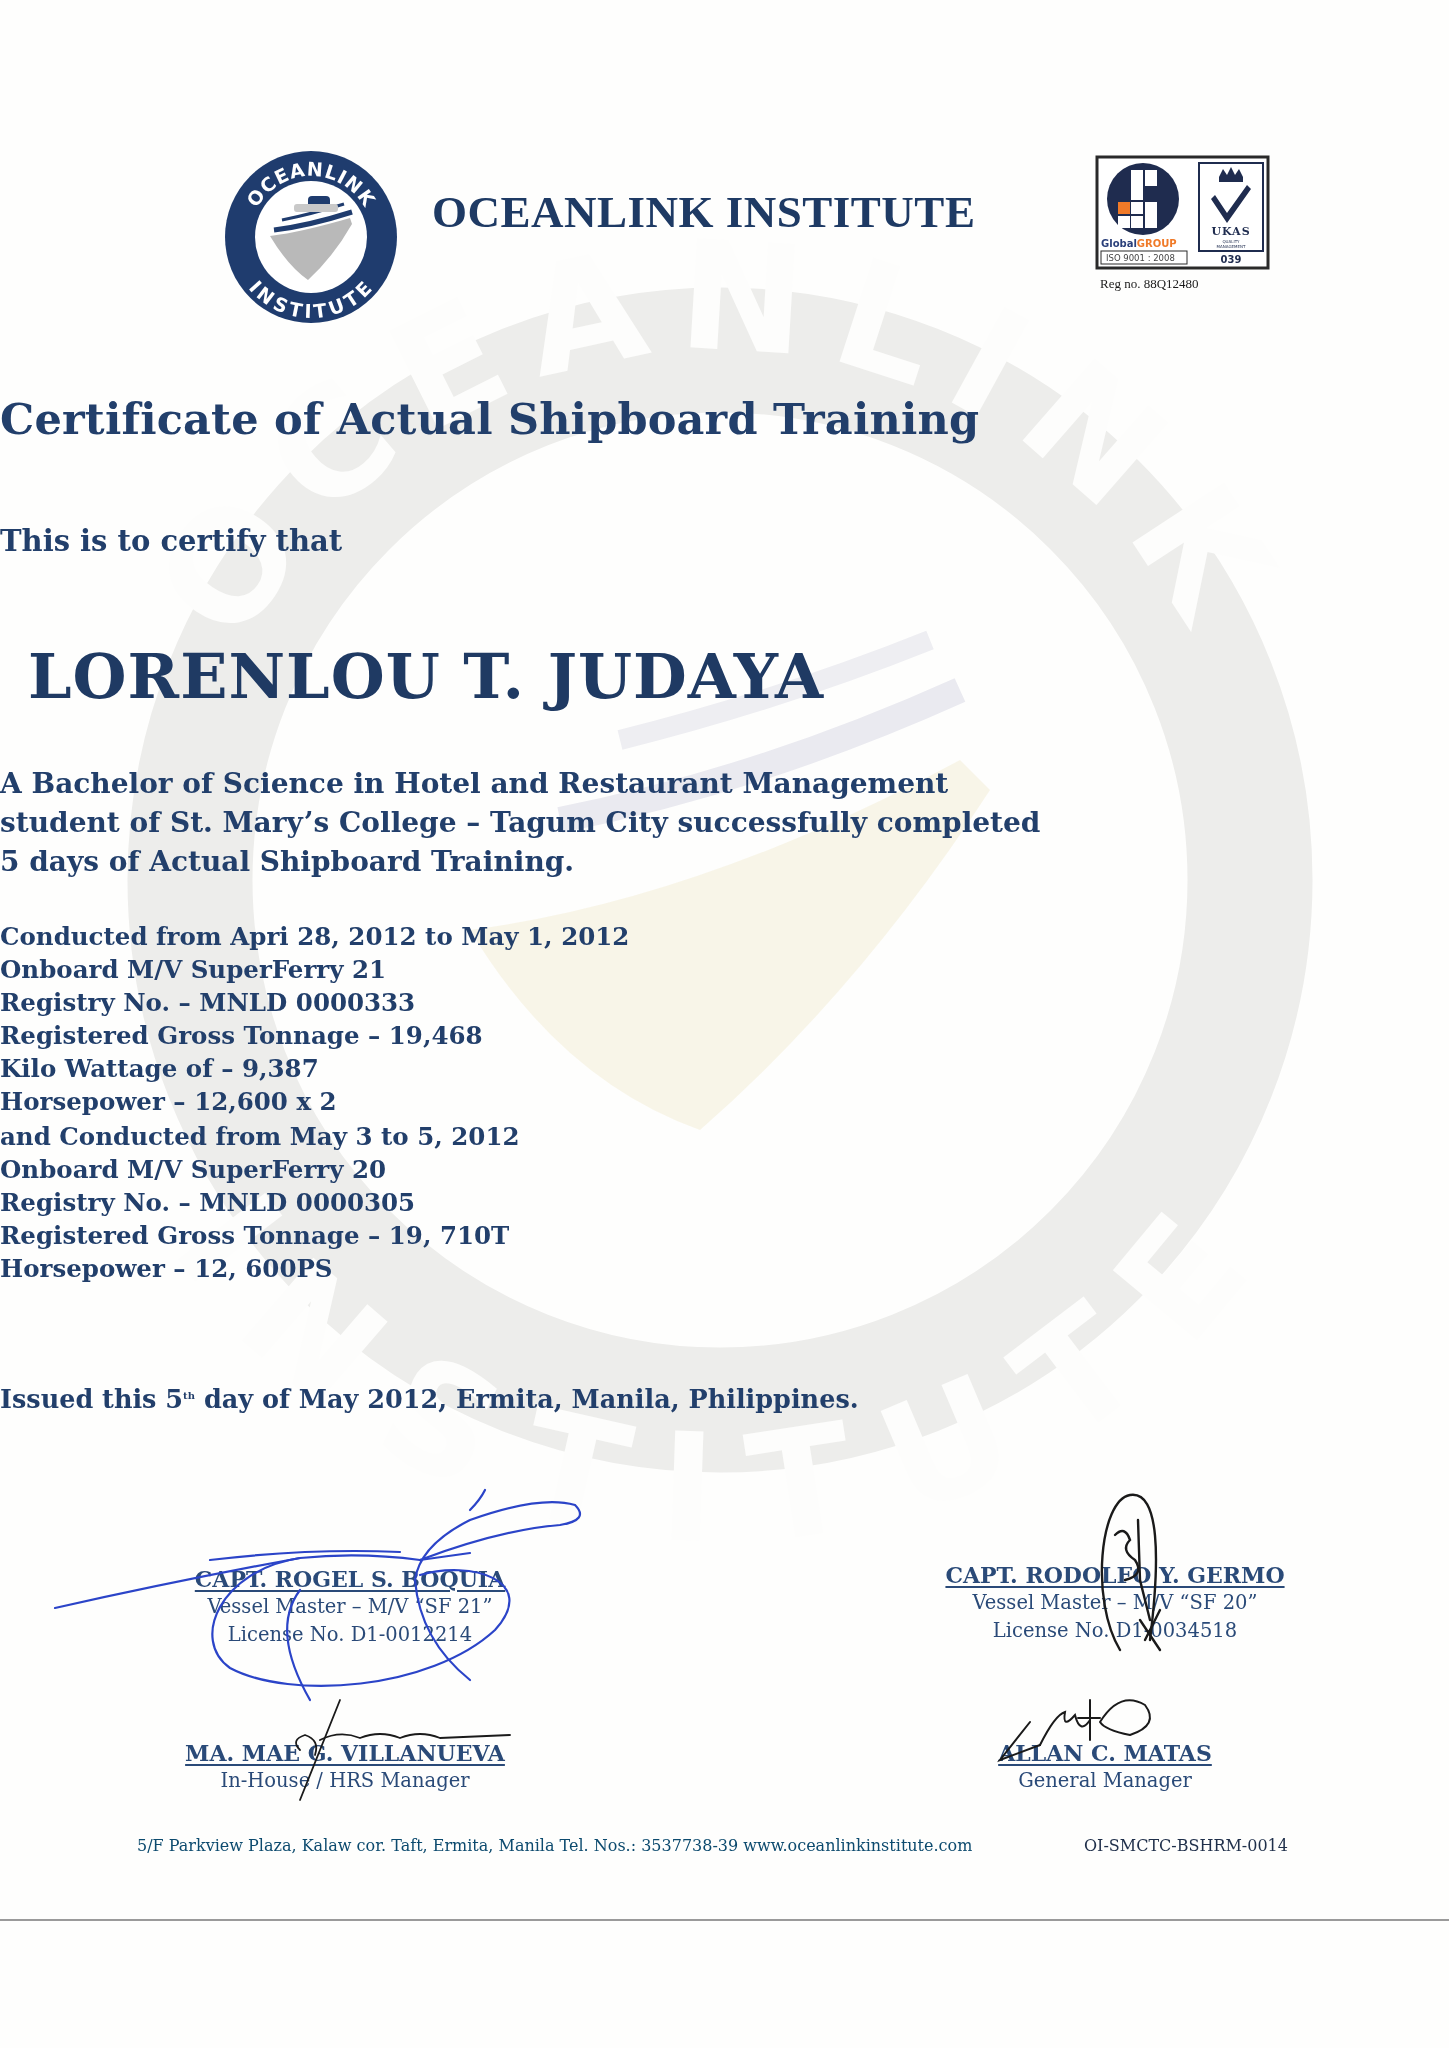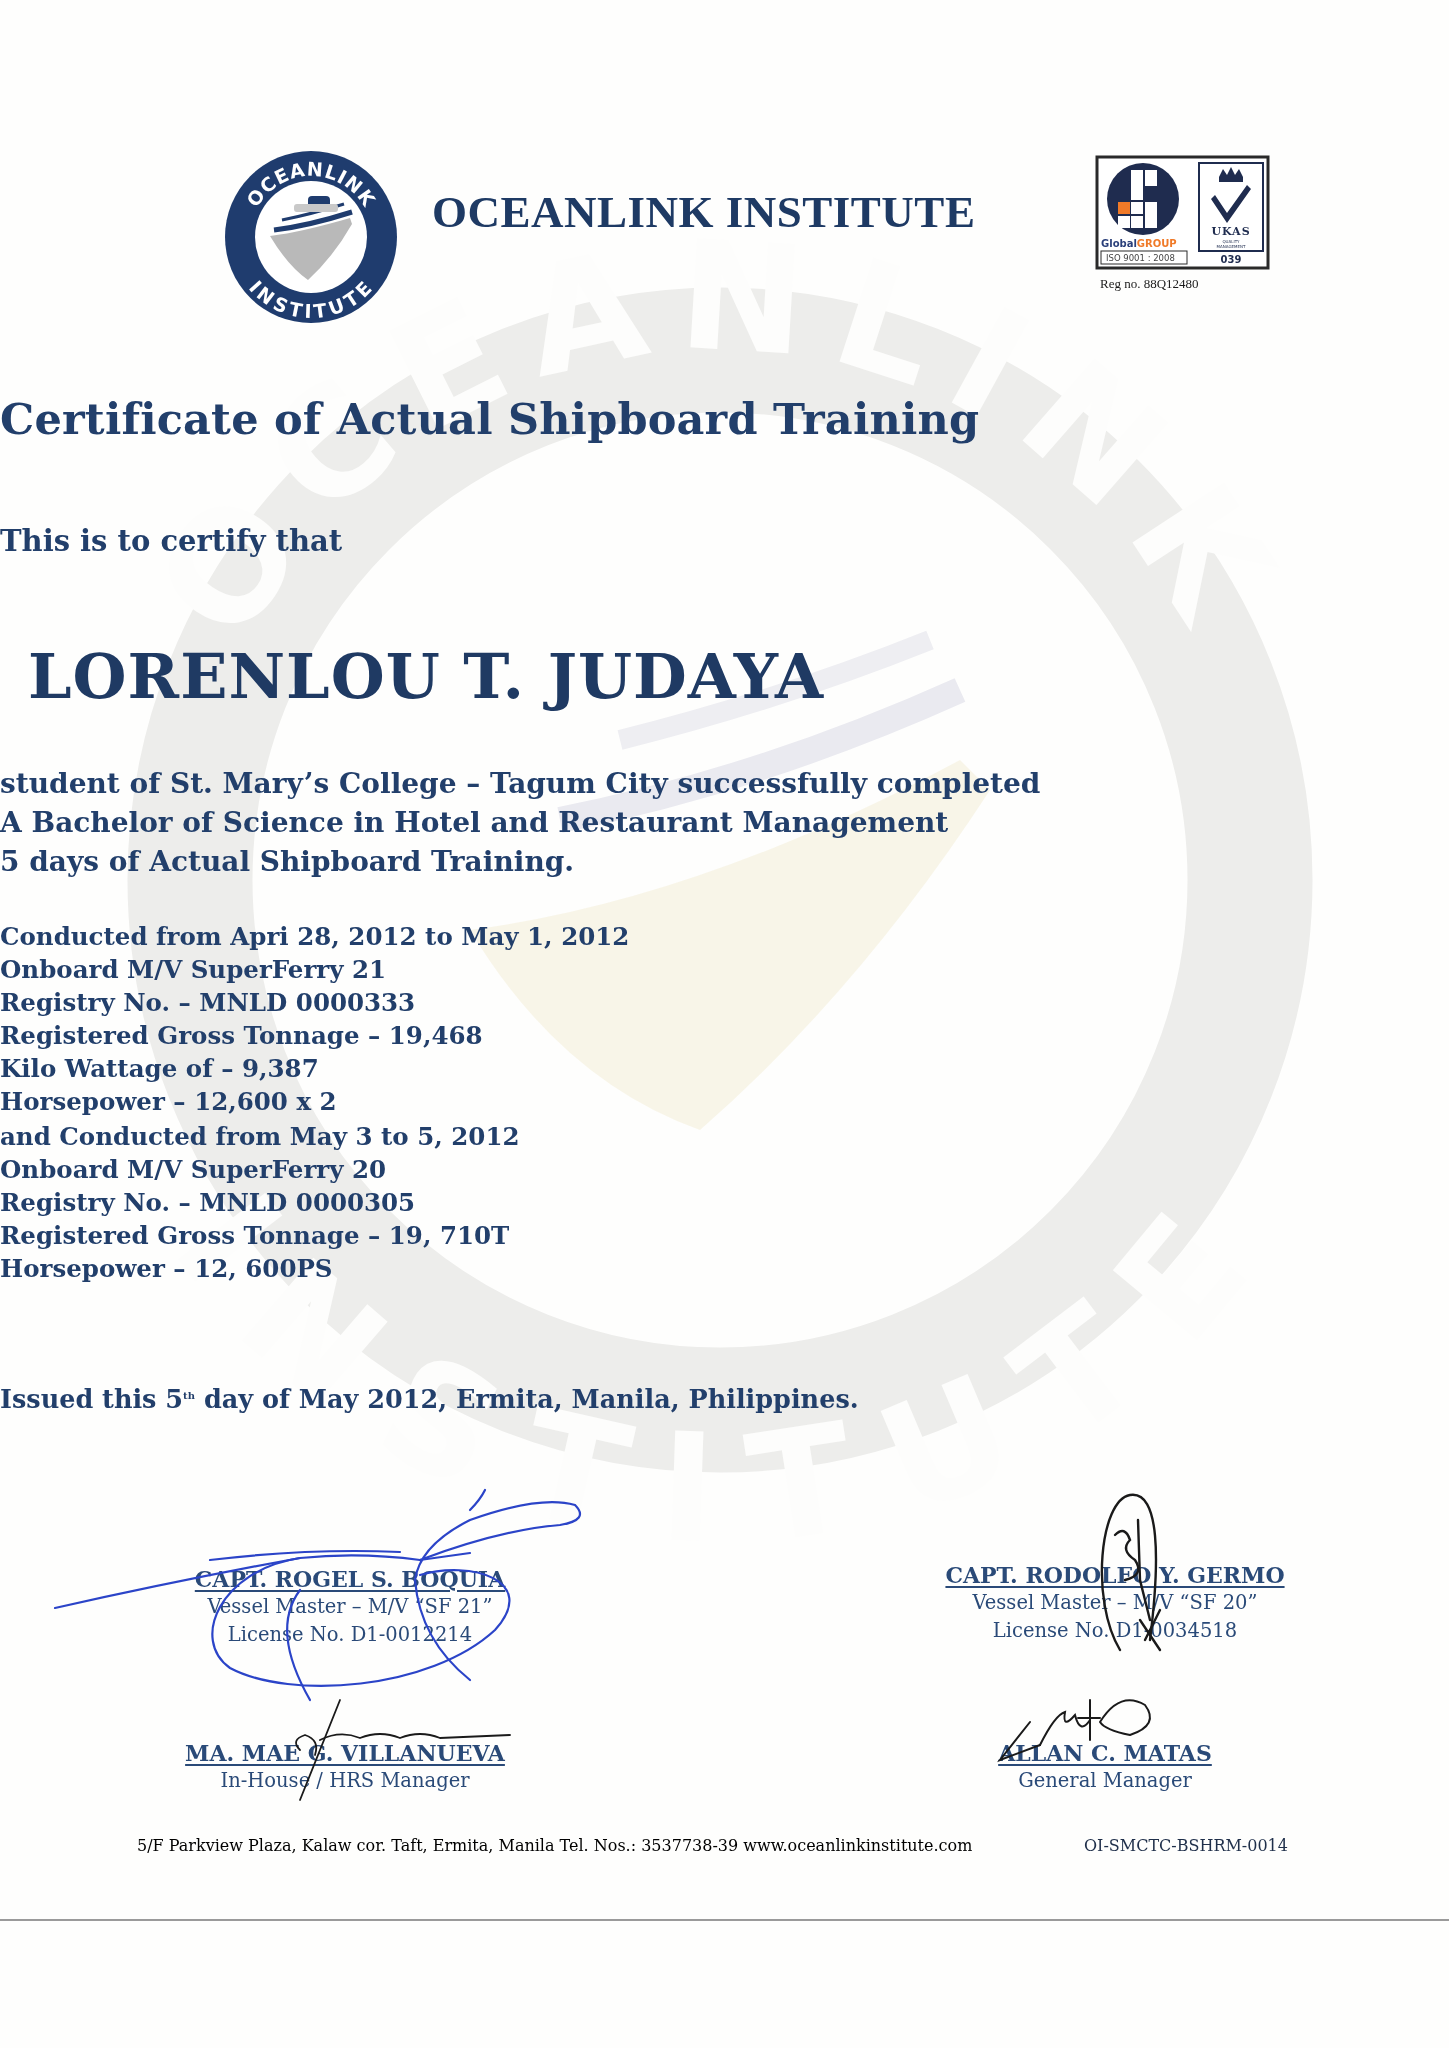--- a/index.html
+++ b/index.html
@@ -63,21 +63,21 @@
     #sig-boquia { left: 170px; top: 1566px; width: 360px; }
     #sig-germo { left: 930px; top: 1562px; width: 370px; }
     #sig-villanueva { left: 160px; top: 1740px; width: 370px; }
     #sig-matas { left: 965px; top: 1740px; width: 280px; }
 
     .scribble { position: absolute; pointer-events: none; }
 
     
     #footer-address {
       left: 137px; top: 1836px; font-family: "DejaVu Serif", serif; font-size: 16px;
-      color: #000000; white-space: nowrap;
+      color: #0c4a6e; white-space: nowrap;
     }
     #footer-code {
       left: 1084px; top: 1836px; font-family: "DejaVu Serif", serif; font-size: 16px;
       color: #1f2f4a; white-space: nowrap;
     }
     #page-edge {
       left: 0; top: 1919px; width: 1449px; height: 2px; background: #9a9a9a;
     }
   </style>
 </head>
@@ -152,22 +152,22 @@
     <text x="136" y="108" text-anchor="middle" font-family="DejaVu Sans, sans-serif" font-weight="bold" font-size="10" fill="#1f2c4f">039</text>
   </g>
 </svg>
 <div id="reg-no" class="abs">Reg no. 88Q12480</div>
 
 <div id="cert-title" class="abs center-text">Certificate of Actual Shipboard Training</div>
 <div id="certify-line" class="abs center-text">This is to certify that</div>
 <div id="recipient-name" class="abs center-text">LORENLOU T. JUDAYA</div>
 
 <div id="description" class="abs center-text">
+  <div>A Bachelor of Science in Hotel and Restaurant Management</div>
   <div>student of St. Mary’s College – Tagum City successfully completed</div>
-  <div>A Bachelor of Science in Hotel and Restaurant Management</div>
   <div>5 days of Actual Shipboard Training.</div>
 </div>
 
 <div id="voyage-1" class="abs center-text voyage">
   <div>Conducted from Apri 28, 2012 to May 1, 2012</div>
   <div>Onboard M/V SuperFerry 21</div>
   <div>Registry No. – MNLD 0000333</div>
   <div>Registered Gross Tonnage – 19,468</div>
   <div>Kilo Wattage of – 9,387</div>
   <div>Horsepower – 12,600 x 2</div>

